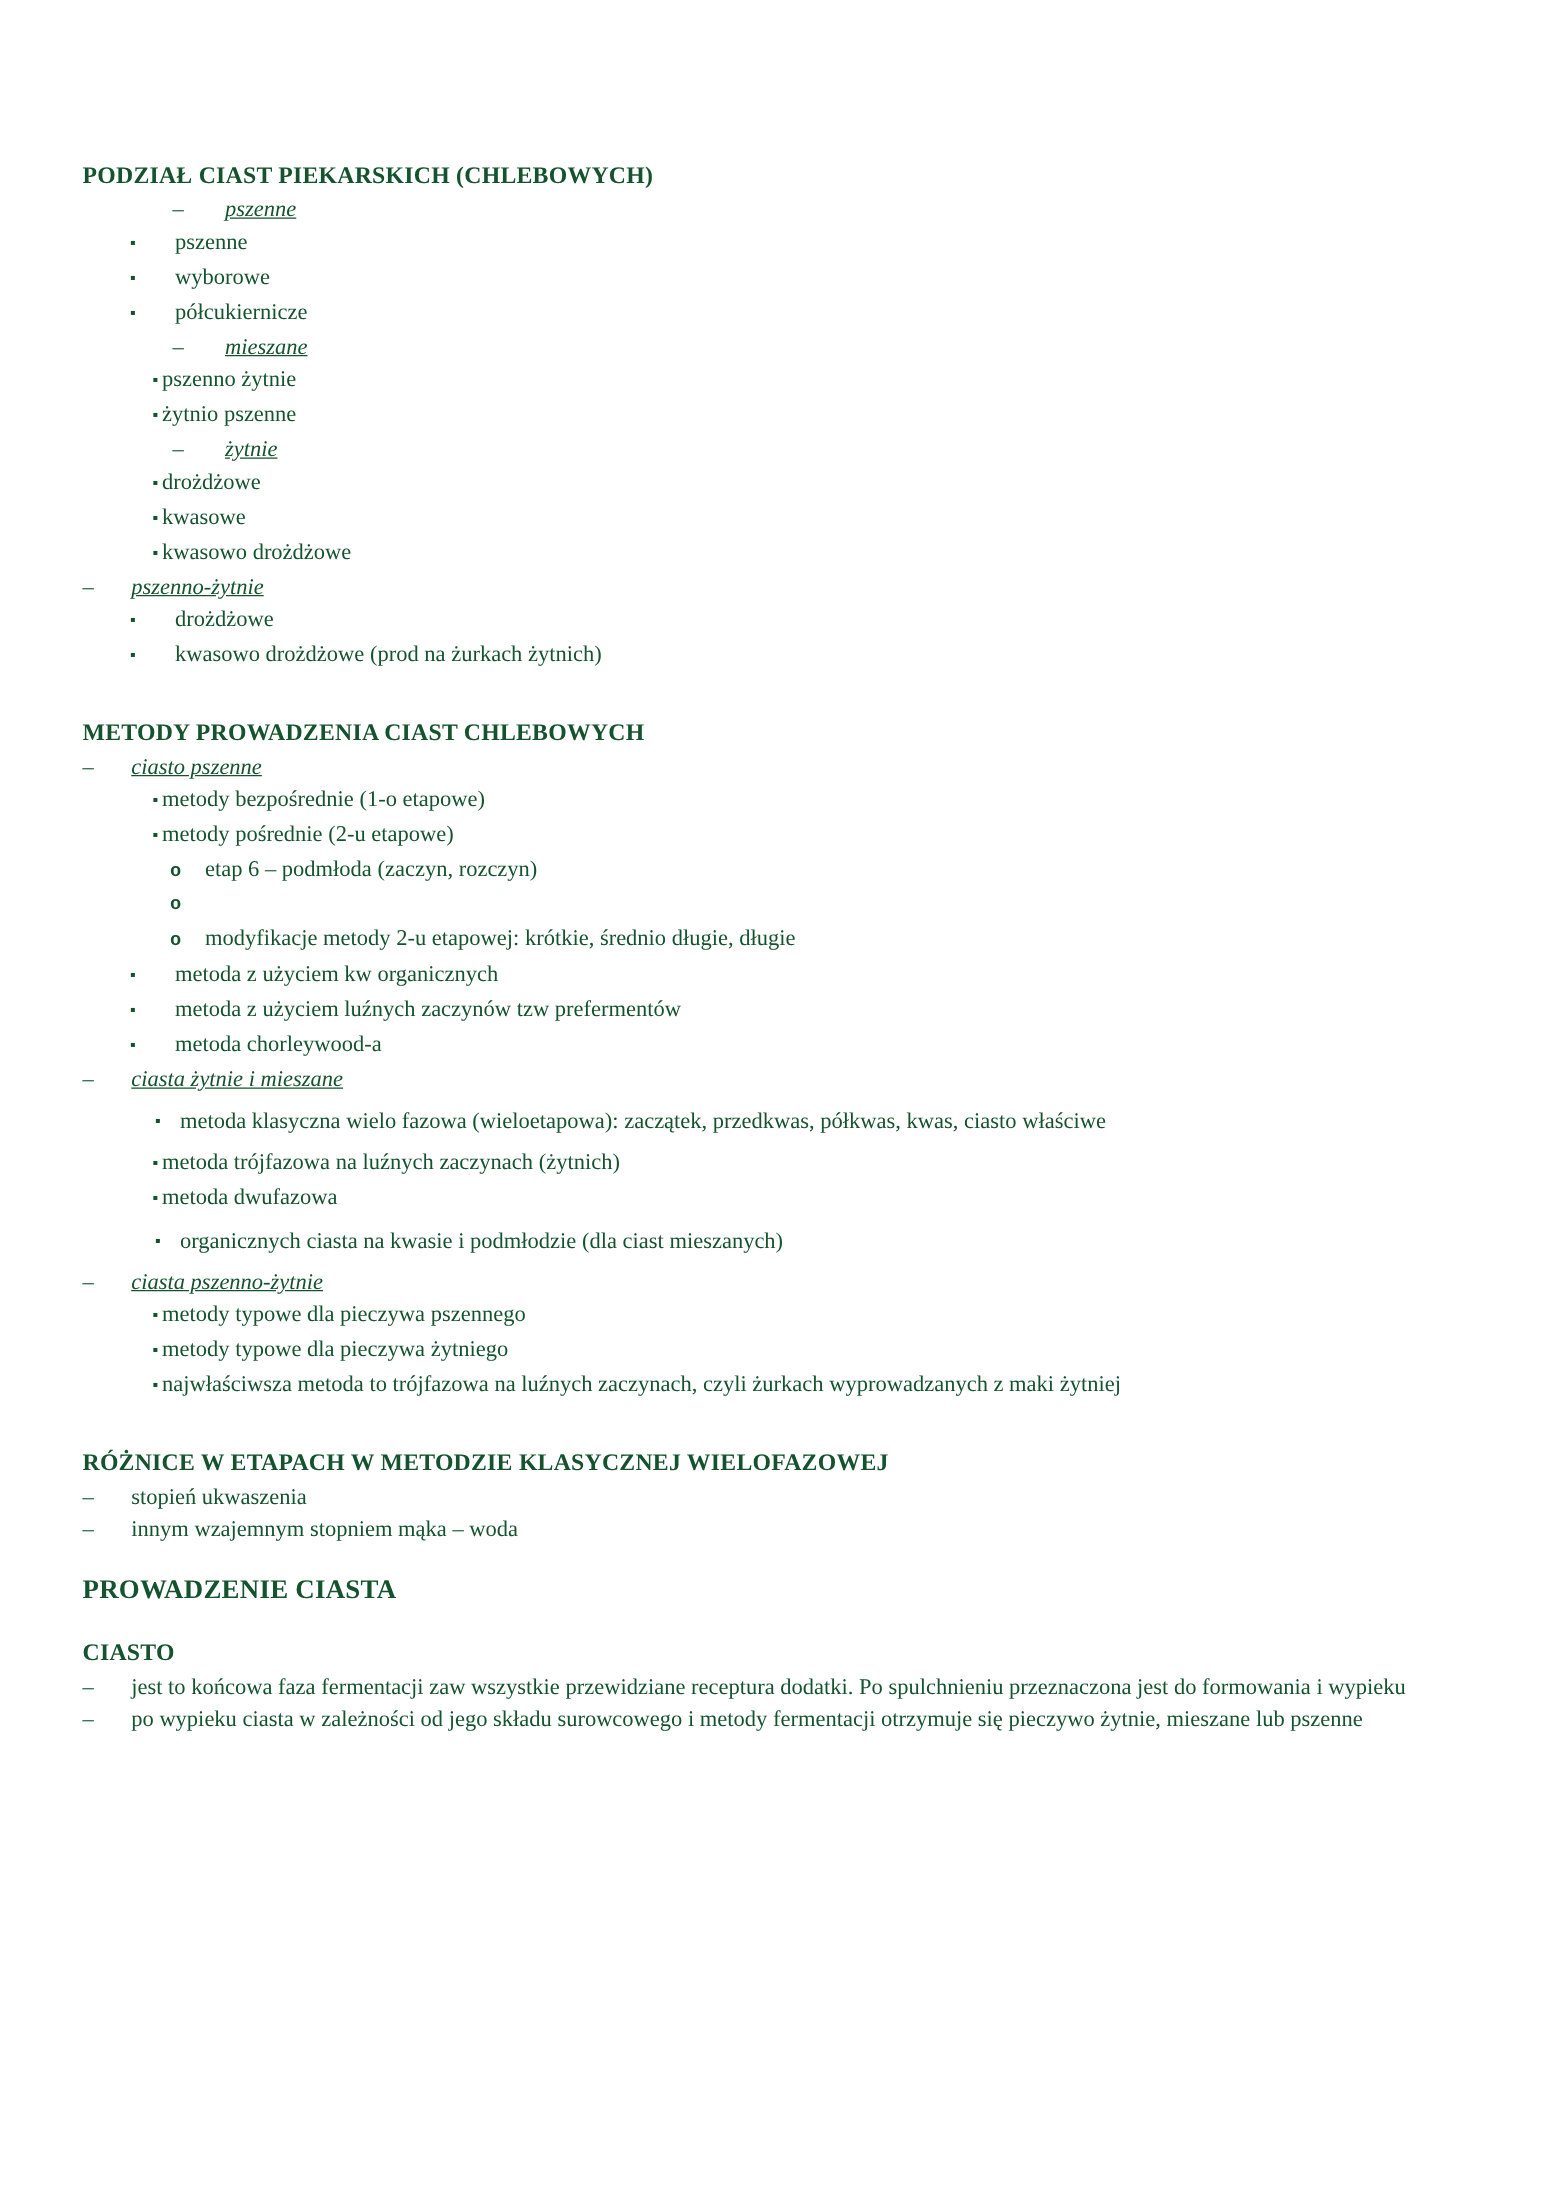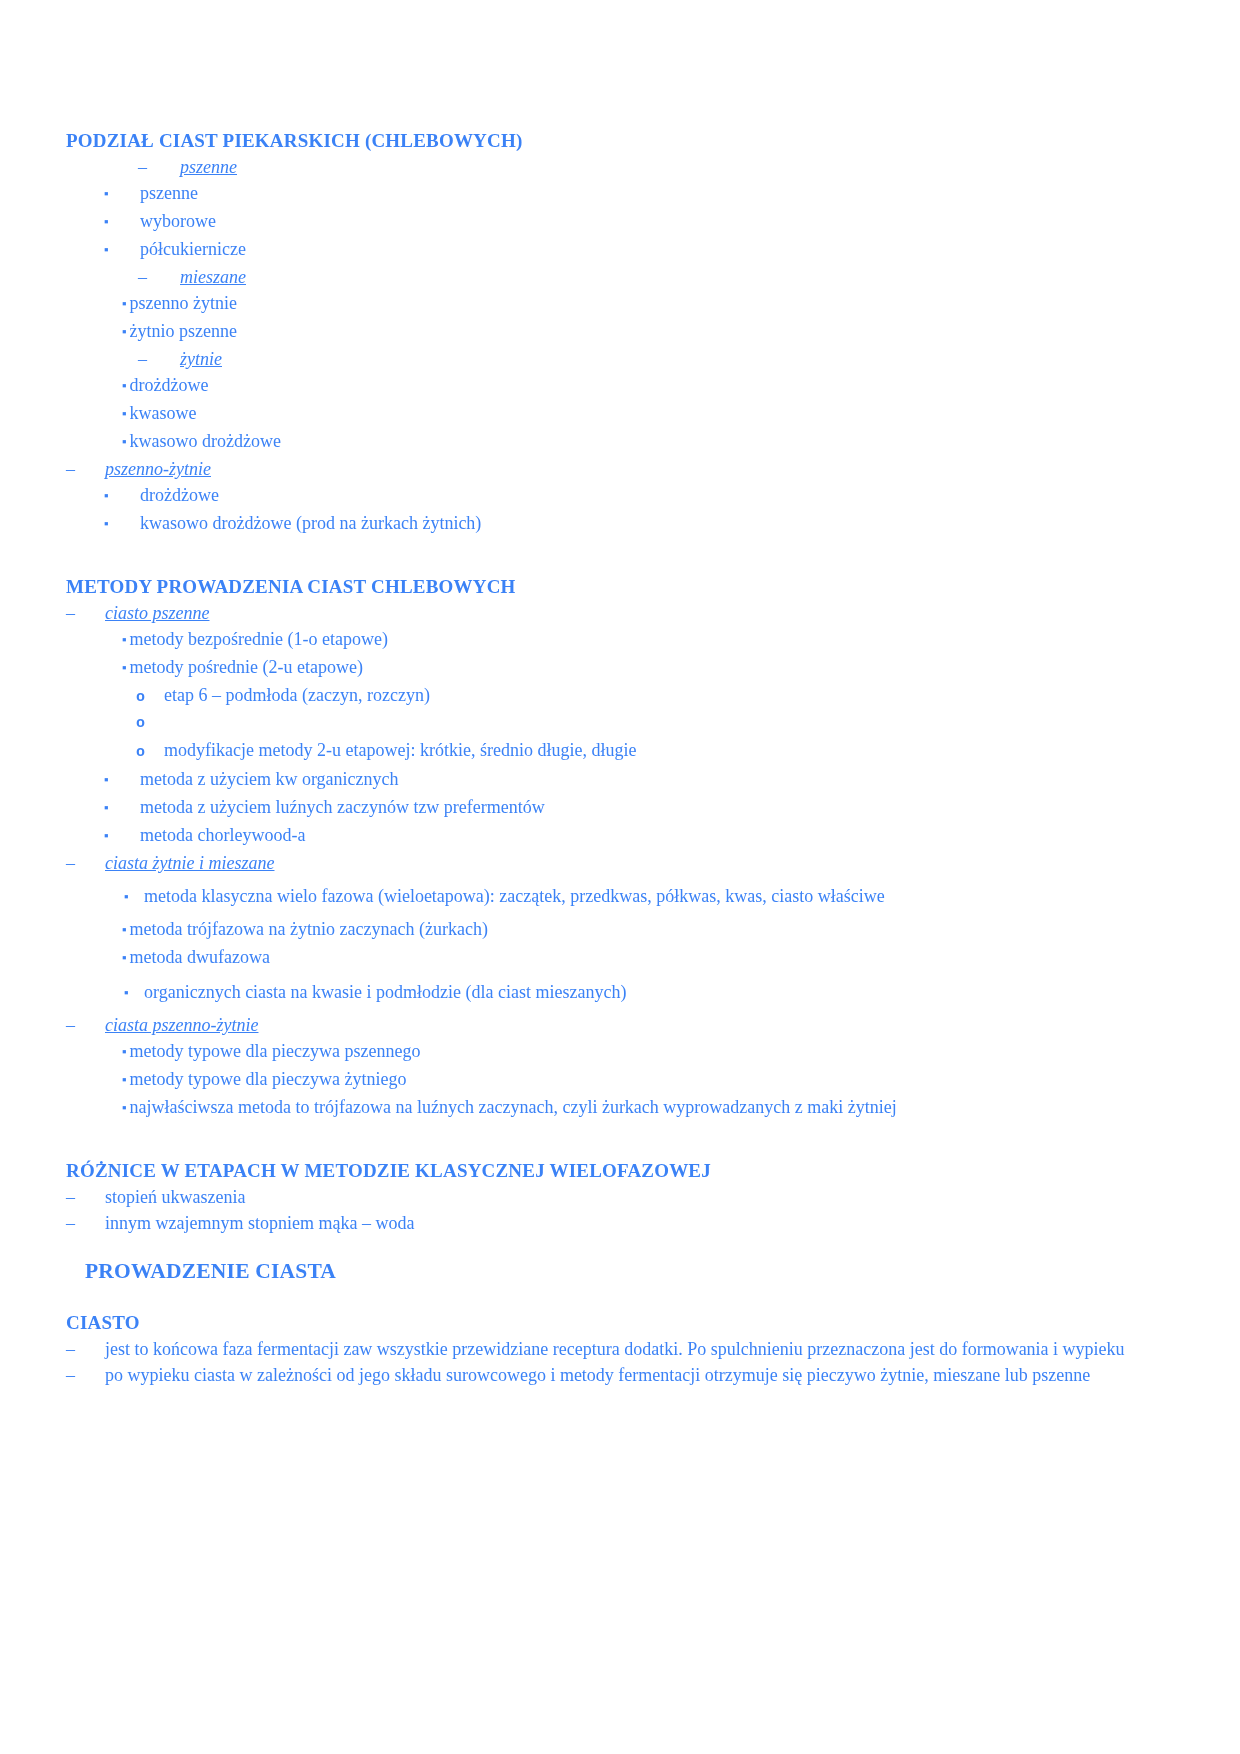--- a/index.html
+++ b/index.html
@@ -10,37 +10,37 @@
   .page {
     position: relative;
     width: 1240px;
     height: 1452px;
     margin: 0 auto;
     background: #ffffff;
     box-sizing: border-box;
     padding: 128px 62px 40px 66px;
     font-family: "Liberation Serif", "DejaVu Serif", serif;
     font-size: 18px;
-    color: #3b82f6;
+    color: #14532d;
     overflow: hidden;
   }
   .h1, .h2 {
     font-weight: bold;
     font-size: 19px;
     line-height: 26px;
     letter-spacing: 0.2px;
   }
   .h2l {
     font-weight: bold;
     font-size: 21.5px;
     line-height: 30px;
     letter-spacing: 0.2px;
   }
   .gap-md { margin-top: 36px; }
-  .gap-lg { margin-top: 20px; margin-left: 19px; }
+  .gap-lg { margin-top: 20px; }
   .gap-xl { margin-top: 24px; }
   .gap-sm { margin-top: 7px; margin-bottom: 5px; }
 
   .item {
     display: flex;
     align-items: baseline;
     line-height: 26px;
   }
   .bul {
     flex: 0 0 auto;
@@ -175,21 +175,21 @@
       <div class="item ind-d1 u">
         <span class="bul bul-dash">–</span>
         <span class="txt">ciasta żytnie i mieszane</span>
       </div>
       <div class="gap-sm item ind-sqj just">
         <span class="bul bul-square">▪</span>
         <span class="txt">metoda klasyczna wielo fazowa (wieloetapowa): zaczątek, przedkwas, półkwas, kwas, ciasto właściwe</span>
       </div>
       <div class="item ind-sqt">
         <span class="bul bul-square">▪</span>
-        <span class="txt">metoda trójfazowa na żytnio zaczynach (żurkach)</span>
+        <span class="txt">metoda trójfazowa na luźnych zaczynach (żytnich)</span>
       </div>
       <div class="item ind-sqt">
         <span class="bul bul-square">▪</span>
         <span class="txt">metoda dwufazowa</span>
       </div>
       <div class="gap-sm item ind-sqj">
         <span class="bul bul-square">▪</span>
         <span class="txt">organicznych ciasta na kwasie i podmłodzie (dla ciast mieszanych)</span>
       </div>
       <div class="item ind-d1 u">

